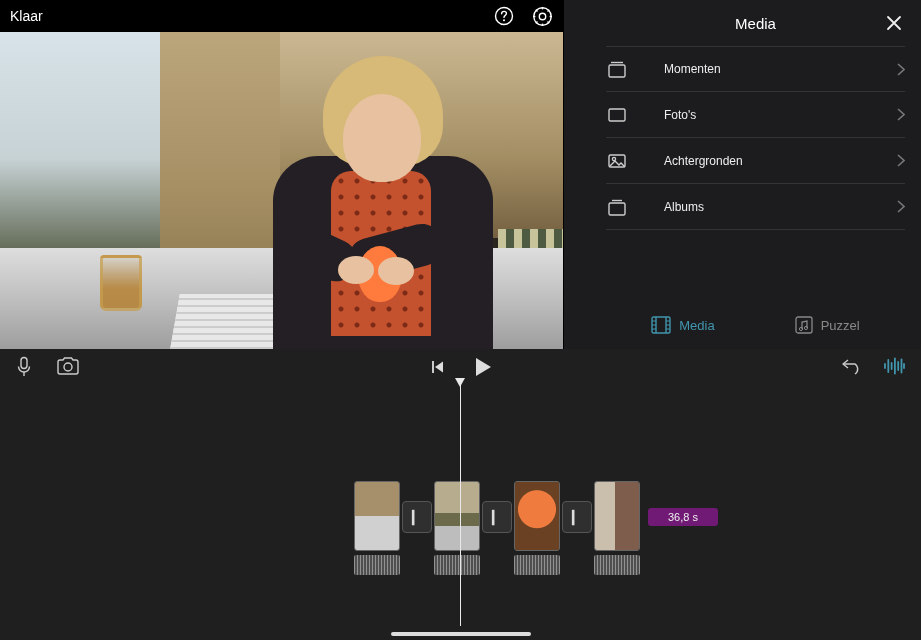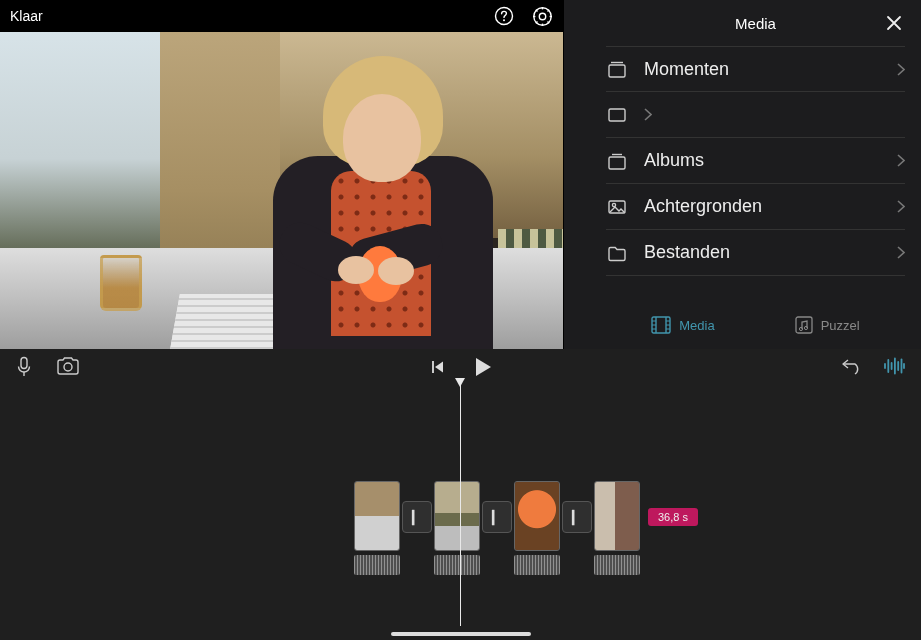--- a/index.html
+++ b/index.html
@@ -32,21 +32,21 @@
   .cup { position:absolute; left:100px; bottom:38px; width:42px; height:56px; border:3px solid rgba(200,160,80,.7); border-radius:4px 4px 6px 6px; background:linear-gradient(180deg,rgba(200,150,60,.1) 0%, rgba(180,120,30,.75) 60%); }
   .news { position:absolute; left:175px; bottom:0; width:270px; height:55px; background:#e8e8e8; transform:skewX(-10deg); background-image:repeating-linear-gradient(0deg,#ccc 0 2px,#e8e8e8 2px 7px);}
   .chair{position:absolute; right:0; bottom:0; width:65px; height:120px; background:repeating-linear-gradient(90deg,#c7c39a 0 8px,#4e5a42 8px 16px);}
 
   
   .media-panel { grid-column: 2; grid-row: 1; background: #1c1c1e; border-left:1px solid #000; display: flex; flex-direction: column; padding-left: 26px; }
   .media-top { height: 46px; display: flex; align-items: center; justify-content: center; position: relative; }
   .media-title { font-size: 15px; font-weight: 500; }
   .media-close { position: absolute; right: 18px; top: 14px; }
   .media-list { flex: 1; padding: 0 16px; }
-  .media-item { height: 46px; display: flex; align-items: center; border-bottom: 1px solid #333; cursor: pointer; font-size: 18px; color:#eee;}
+  .media-item { height: 46px; display: flex; align-items: center; border-bottom: 1px solid #333; cursor: pointer; font-size: 12px; color:#eee;gap:20px;}
   .media-item:first-child{border-top:1px solid #333;}
   .mi-icon { width: 22px; height: 22px; margin-right: 16px; display:flex; align-items:center; justify-content:center;}
   .mi-label { flex: 1; }
   .mi-chevron { color: #777; }
   .media-bottom { height: 48px; display: flex; align-items: center; justify-content: center; gap: 80px; font-size: 13px;}
   .mb-item { display: flex; align-items: center; gap: 8px; cursor:pointer;}
   .mb-media { color: #4195ad; }
   .mb-audio { color: #888; }
 
   
@@ -56,21 +56,21 @@
   .tl-center { position:absolute; left:50%; transform:translateX(-50%); display:flex; gap:28px; align-items:center; top:8px;}
   .tl-right-tools { position:absolute; right:16px; top:8px; display:flex; gap:20px; color:#ccc; align-items:center;}
   .tl-track-area { position:absolute; left:0; right:0; top:36px; bottom:0; }
   .playhead { position:absolute; left:460px; top:0; bottom:14px; width:1px; background:#e9e9e9; }
   .playhead::before{content:''; position:absolute; top:-7px; left:-5px; border-left:5.5px solid transparent; border-right:5.5px solid transparent; border-top:9px solid #e9e9e9;}
   .clips { position:absolute; top:96px; left:354px; display:flex; gap:0; align-items:center;}
   .clip { width:46px; height:70px; background:#444; border-radius:3px; border:1px solid #666; position:relative; overflow:hidden;}
   .clipgroup{display:flex;flex-direction:column;gap:4px;align-items:stretch;}
   .wave { height:20px; background:repeating-linear-gradient(90deg,#999 0 1px,transparent 1px 3px); filter:contrast(.7); display:block; border-radius:2px; background-color:#3a3a3a;}
   .trans{ width:30px; height:32px; background:#2f2f2f; border:1px solid #555; border-radius:4px; margin:0 2px; display:flex; align-items:center; justify-content:center; color:#ddd; align-self:center; margin-top:-22px; font-size:13px;}
-  .dur-badge{ background:#be185d; color:#eee; font-size:11px; padding:3px 10px; border-radius:3px; margin-left:8px; align-self:center; margin-top:-22px;}
+  .dur-badge{ background:#701a75; color:#eee; font-size:11px; padding:3px 20px; border-radius:3px; margin-left:8px; align-self:center; margin-top:-22px;}
   .clip-img{position:absolute;inset:0;}
   .c1{background:linear-gradient(180deg,#a68f6b 0 50%,#d0d0d0 50% 100%);}
   .c2{background:linear-gradient(180deg,#b7ad8e 0 45%,#6b6b4c 45% 65%,#bdbdbd 65% 100%);}
   .c3{background:radial-gradient(circle at 50% 40%,#ef7b3e 0 40%,#6a4223 42% 100%);}
   .c4{background:linear-gradient(90deg,#cabead 0 45%,#7e5d4d 45% 100%);}
   .home-ind{position:absolute;bottom:4px;left:50%;transform:translateX(-50%);width:140px;height:4px;background:#ddd;border-radius:3px;}
 
   svg { display:block; }
   .icon-stroke{stroke:#ccc; fill:none; stroke-width:1.4;}
   .icon-stroke-w{stroke:#fff; fill:none; stroke-width:1.4;}
@@ -158,34 +158,21 @@
               <path d="M1 1 L7 6.5 L1 12" stroke="#777" fill="none" stroke-width="1.6"></path>
             </svg>
           </span>
       </div>
       <div class="media-item">
         <span class="mi-icon">
             <svg width="22" height="22" viewBox="0 0 22 22">
               <rect x="3" y="5" width="16" height="12" rx="1.5" class="icon-stroke"></rect>
             </svg>
           </span>
-        <span class="mi-chevron">
-            <svg width="8" height="13">
-              <path d="M1 1 L7 6.5 L1 12" stroke="#777" fill="none" stroke-width="1.6"></path>
-            </svg>
-          </span>
-      </div>
-      <div class="media-item">
-        <span class="mi-icon">
-            <svg width="22" height="22" viewBox="0 0 22 22">
-              <rect x="3" y="7" width="16" height="12" rx="1.5" class="icon-stroke"></rect>
-              <path d="M6 4.5 H16" class="icon-stroke"></path>
-            </svg>
-          </span>
-        <span class="mi-label">Albums</span>
+        <span class="mi-label">Foto's</span>
         <span class="mi-chevron">
             <svg width="8" height="13">
               <path d="M1 1 L7 6.5 L1 12" stroke="#777" fill="none" stroke-width="1.6"></path>
             </svg>
           </span>
       </div>
       <div class="media-item">
         <span class="mi-icon">
             <svg width="22" height="22" viewBox="0 0 22 22">
               <rect x="3" y="5" width="16" height="12" rx="1.5" class="icon-stroke"></rect>
@@ -196,24 +183,25 @@
         <span class="mi-label">Achtergronden</span>
         <span class="mi-chevron">
             <svg width="8" height="13">
               <path d="M1 1 L7 6.5 L1 12" stroke="#777" fill="none" stroke-width="1.6"></path>
             </svg>
           </span>
       </div>
       <div class="media-item">
         <span class="mi-icon">
             <svg width="22" height="22" viewBox="0 0 22 22">
-              <path d="M3 7 V17 a1.5 1.5 0 0 0 1.5 1.5 H17.5 A1.5 1.5 0 0 0 19 17 V9 a1.5 1.5 0 0 0-1.5-1.5 H11 L9.2 5.5 H4.5 A1.5 1.5 0 0 0 3 7 Z" class="icon-stroke"></path>
-            </svg>
-          </span>
-        <span class="mi-label">Bestanden</span>
+              <rect x="3" y="7" width="16" height="12" rx="1.5" class="icon-stroke"></rect>
+              <path d="M6 4.5 H16" class="icon-stroke"></path>
+            </svg>
+          </span>
+        <span class="mi-label">Albums</span>
         <span class="mi-chevron">
             <svg width="8" height="13">
               <path d="M1 1 L7 6.5 L1 12" stroke="#777" fill="none" stroke-width="1.6"></path>
             </svg>
           </span>
       </div>
     </div>
     <div class="media-bottom">
       <div class="mb-item mb-media">
         <svg width="20" height="18" viewBox="0 0 20 18">

